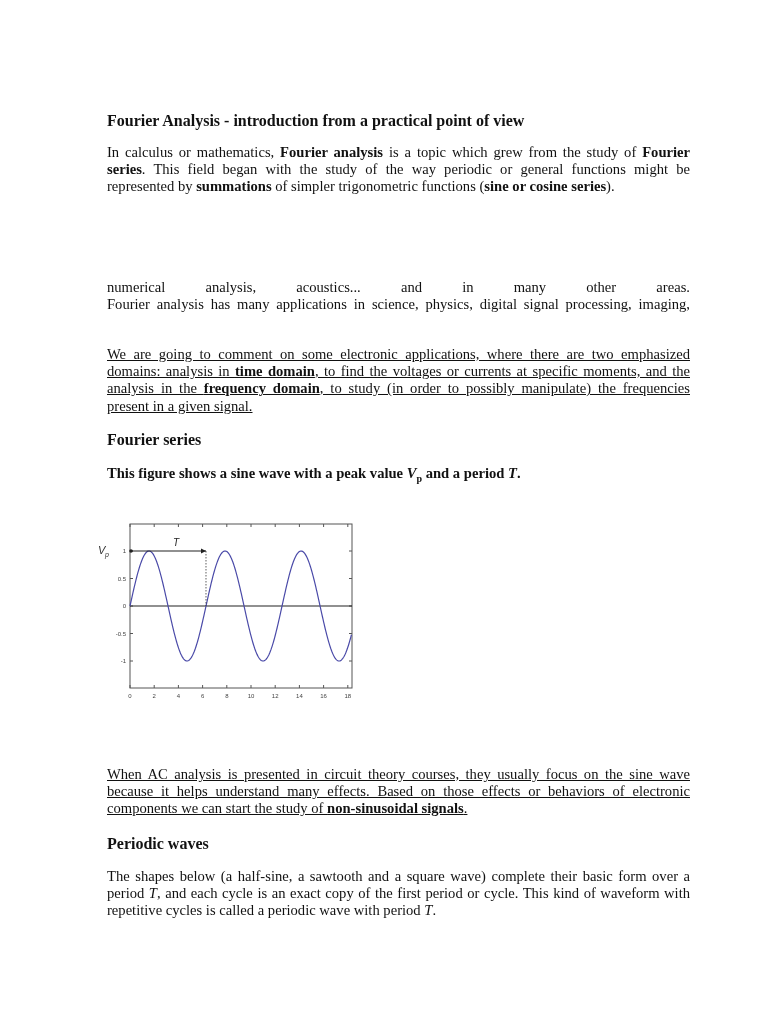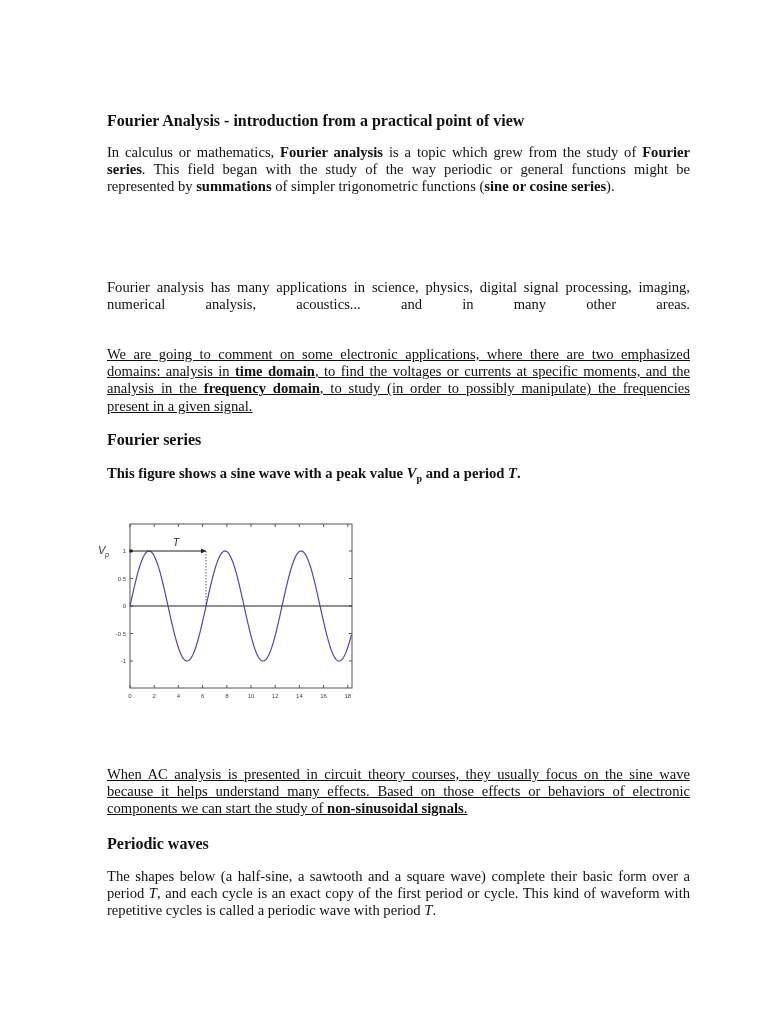--- a/index.html
+++ b/index.html
@@ -18,22 +18,22 @@
 
 <div class="page">
 
   <p class="h" style="top:97px;">Fourier Analysis - introduction from a practical point of view</p>
 
   <p class="p" style="top:129px;">
     <span>In calculus or mathematics, </span><b>Fourier analysis</b><span> is a topic which grew from the study of </span><b>Fourier series</b><span>. This field began with the study of the way periodic or general functions might be represented by </span><b>summations</b><span> of simpler trigonometric functions (</span><b>sine or cosine series</b><span>).</span>
   </p>
 
   <p class="p" style="top:264px;">
+    <span class="last-just" style="display:block;">numerical analysis, acoustics... and in many other areas.</span>
     <span class="last-just" style="display:block;">Fourier analysis has many applications in science, physics, digital signal processing, imaging,</span>
-    <span class="last-just" style="display:block;">numerical analysis, acoustics... and in many other areas.</span>
   </p>
 
   <p class="p" style="top:331px;text-decoration:underline;">
     <span>We are going to comment on some electronic applications, where there are two emphasized domains: analysis in </span><b>time domain</b><span>, to find the voltages or currents at specific moments, and the analysis in the </span><b>frequency domain</b><span>, to study (in order to possibly manipulate) the frequencies present in a given signal.</span>
   </p>
 
   <p class="h" style="top:416px;">Fourier series</p>
 
   <p class="p" style="top:450px;font-weight:bold;">
     <span>This figure shows a sine wave with a peak value </span><i>V</i><sub style="font-size:10px;">p</sub><span> and a period </span><i>T</i><span>.</span>

